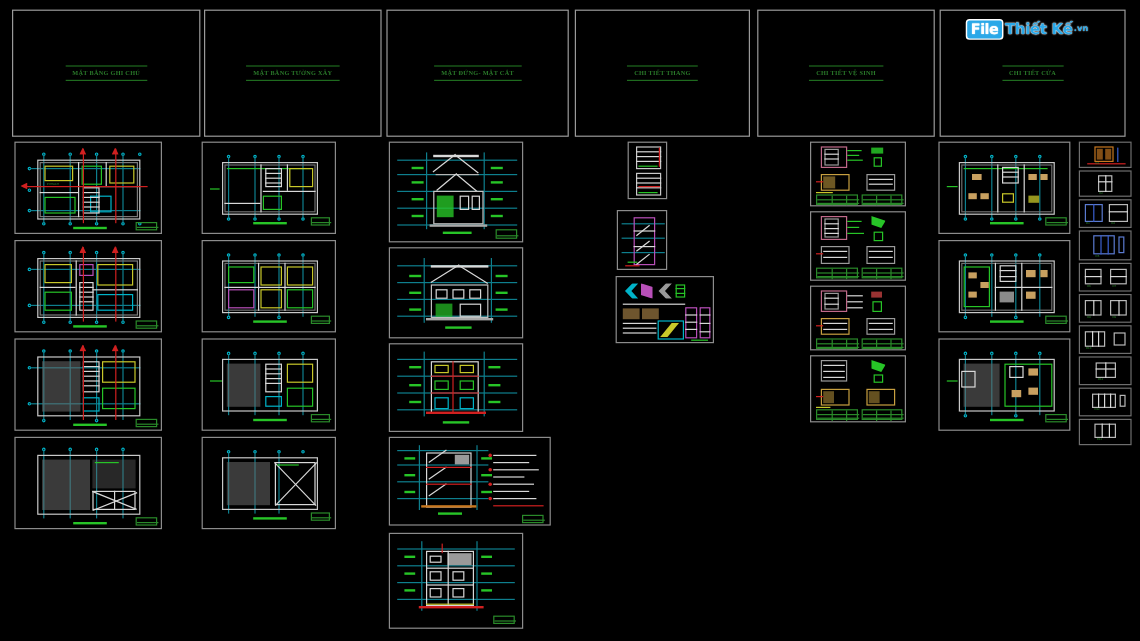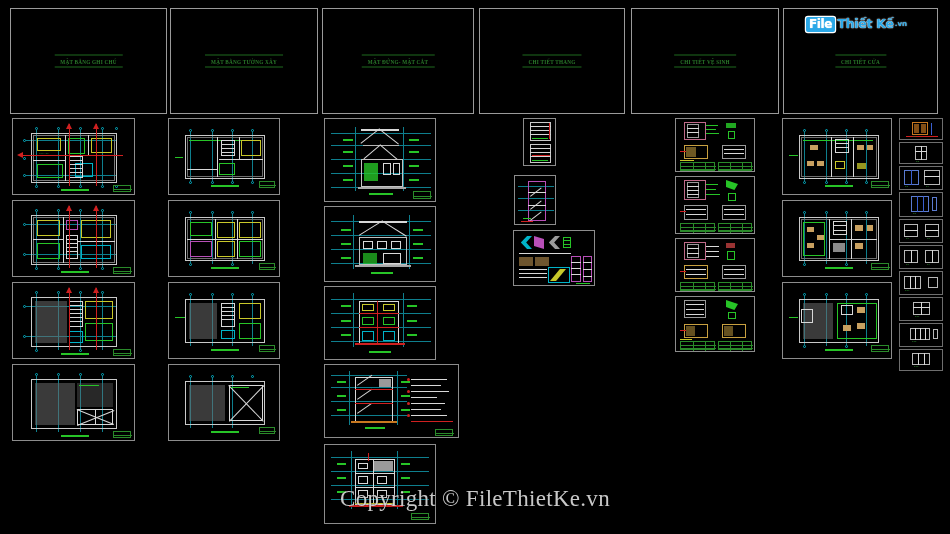--- a/index.html
+++ b/index.html
@@ -947,15 +947,14 @@
   </div>
   <div class="frame thin" style="left:899px;top:349px;width:44px;height:22px;">
     <div class="cad" style="inset:0">
       <div class="blk" style="left:12px;top:3px;width:18px;height:12px;border:1px solid #b8b8b8;"></div>
       <div class="ln v c-wh" style="left:18px;top:3px;height:12px;"></div>
       <div class="ln v c-wh" style="left:24px;top:3px;height:12px;"></div>
       <div class="sym" style="left:14px;top:15px;">D13</div>
     </div>
   </div>
 
-  <div id="watermark">Copyright © FileThietKe.vn</div>
 
 </div>
 
 </body></html>

